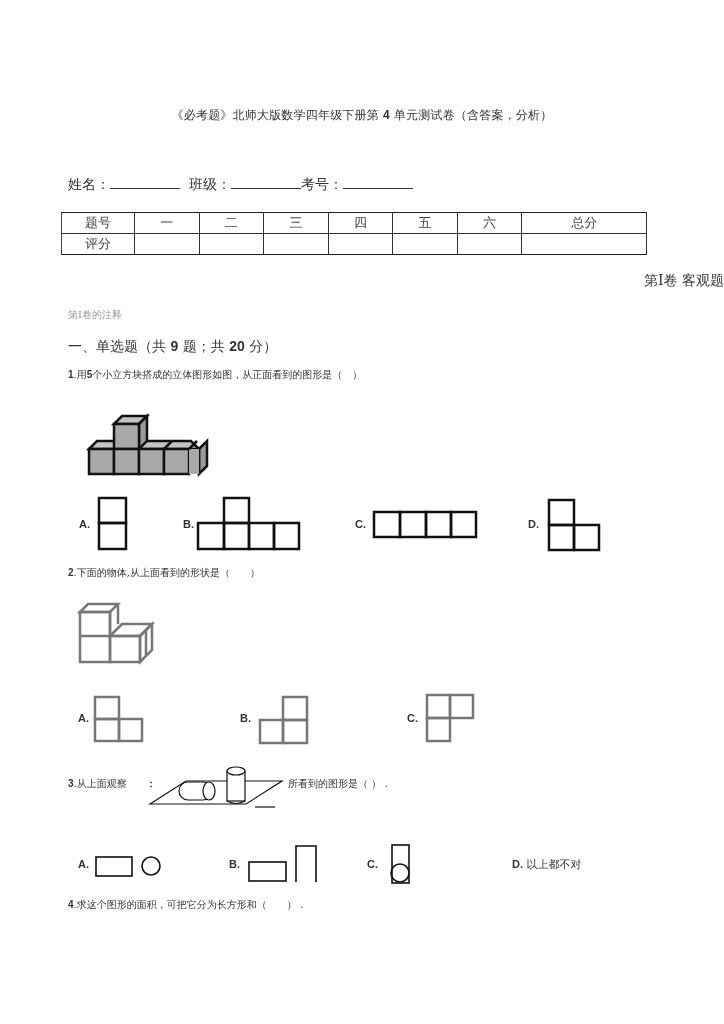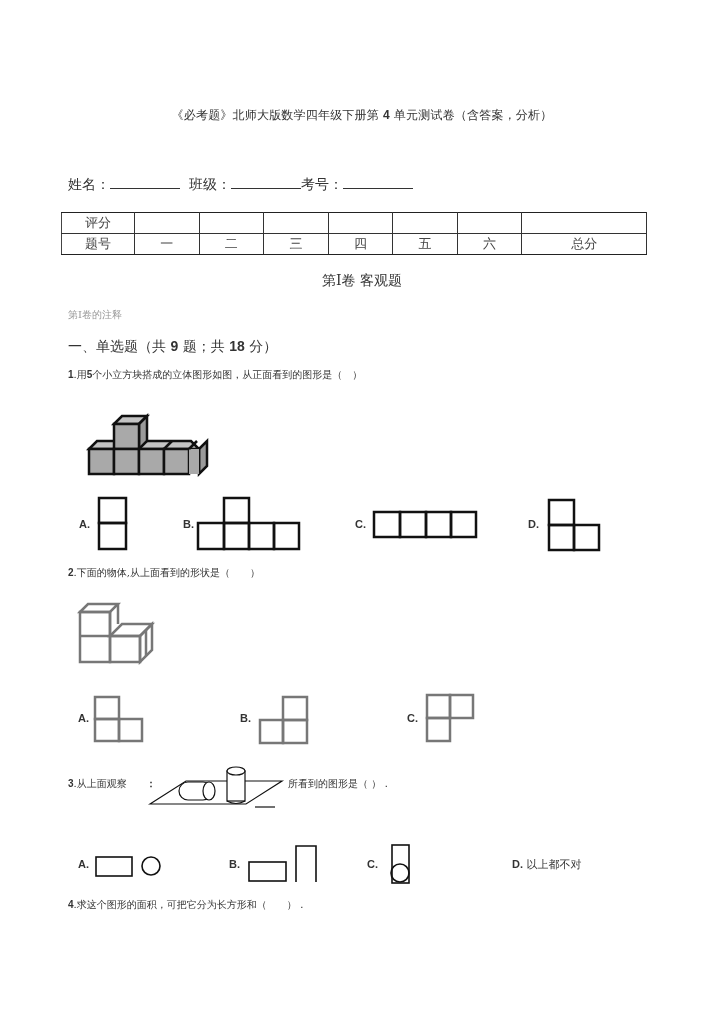--- a/index.html
+++ b/index.html
@@ -7,21 +7,21 @@
   .abs { position:absolute; }
   .title { left:0; width:724px; top:107px; text-align:center; font-size:12px; color:#333; letter-spacing:0.2px; }
   .title b { font-family:"Liberation Sans","DejaVu Sans",sans-serif; font-weight:bold; }
   .info { left:68px; top:176px; font-size:14px; color:#333; white-space:pre; }
   .info .blank { display:inline-block; border-bottom:1px solid #333; height:10px; vertical-align:baseline; }
   table.score { position:absolute; left:61px; top:212px; width:586px; border-collapse:collapse; font-size:13px; color:#444; }
   table.score td { border:1px solid #333; height:20px; text-align:center; padding:0; }
   table.score tr:first-child td { border-top:1.5px solid #222; }
   table.score tr:last-child td { border-bottom:1.5px solid #222; }
   table.score td:first-child { border-left:1px solid #444; }
-  .sec-title { left:0; width:724px; top:272px; text-align:center; font-size:14px; color:#333; }
+  .sec-title { left:0; width:724px; top:272px; text-align:right; font-size:14px; color:#333; }
   .note { left:68px; top:308px; font-size:10px; color:#999; }
   .part { left:68px; top:338px; font-size:14px; color:#333; }
   .part b, .q b { font-family:"Liberation Sans","DejaVu Sans",sans-serif; font-weight:bold; }
   .q { left:68px; font-size:10px; color:#333; }
   .opt { font-family:"Liberation Sans","DejaVu Sans",sans-serif; font-weight:bold; font-size:11px; color:#333; }
   .optD { font-size:11px; color:#333; }
   .optD b { font-family:"Liberation Sans","DejaVu Sans",sans-serif; font-weight:bold; }
   svg { position:absolute; overflow:visible; }
 </style>
 </head>
@@ -31,50 +31,50 @@
   <span>《必考题》北师大版数学四年级下册第</span>
   <b>4</b>
   <span>单元测试卷（含答案，分析）</span>
 </div>
 
 <div class="abs info"><span>姓名：</span><span class="blank" style="width:70px"></span>  <span>班级：</span><span class="blank" style="width:70px"></span><span>考号：</span><span class="blank" style="width:70px"></span></div>
 
 <table class="score">
   <tbody>
       <tr>
+    <td style="width:72px">题号</td>
+    <td>一</td>
+    <td>二</td>
+    <td>三</td>
+    <td>四</td>
+    <td>五</td>
+    <td>六</td>
+    <td>总分</td>
+  </tr>
+  <tr>
     <td>评分</td>
     <td></td>
     <td></td>
     <td></td>
     <td></td>
     <td></td>
     <td></td>
     <td></td>
-  </tr>
-  <tr>
-    <td style="width:72px">题号</td>
-    <td>一</td>
-    <td>二</td>
-    <td>三</td>
-    <td>四</td>
-    <td>五</td>
-    <td>六</td>
-    <td>总分</td>
   </tr>
 </tbody>
   </table>
 
 <div class="abs sec-title">第Ⅰ卷 客观题</div>
 <div class="abs note">第Ⅰ卷的注释</div>
 
 <div class="abs part">
   <span>一、单选题（共</span>
   <b>9</b>
   <span>题；共</span>
-  <b>18</b>
+  <b>20</b>
   <span>分）</span>
 </div>
 
 <div class="abs q" style="top:368px">
   <b>1</b><span>.用</span><b>5</b><span>个小立方块搭成的立体图形如图，从正面看到的图形是（　）</span>
 </div>
 
 <svg style="left:0;top:0;width:724px;height:1024px">
 
   <g stroke="#111" stroke-width="2.5" fill="#a9a9a9">

